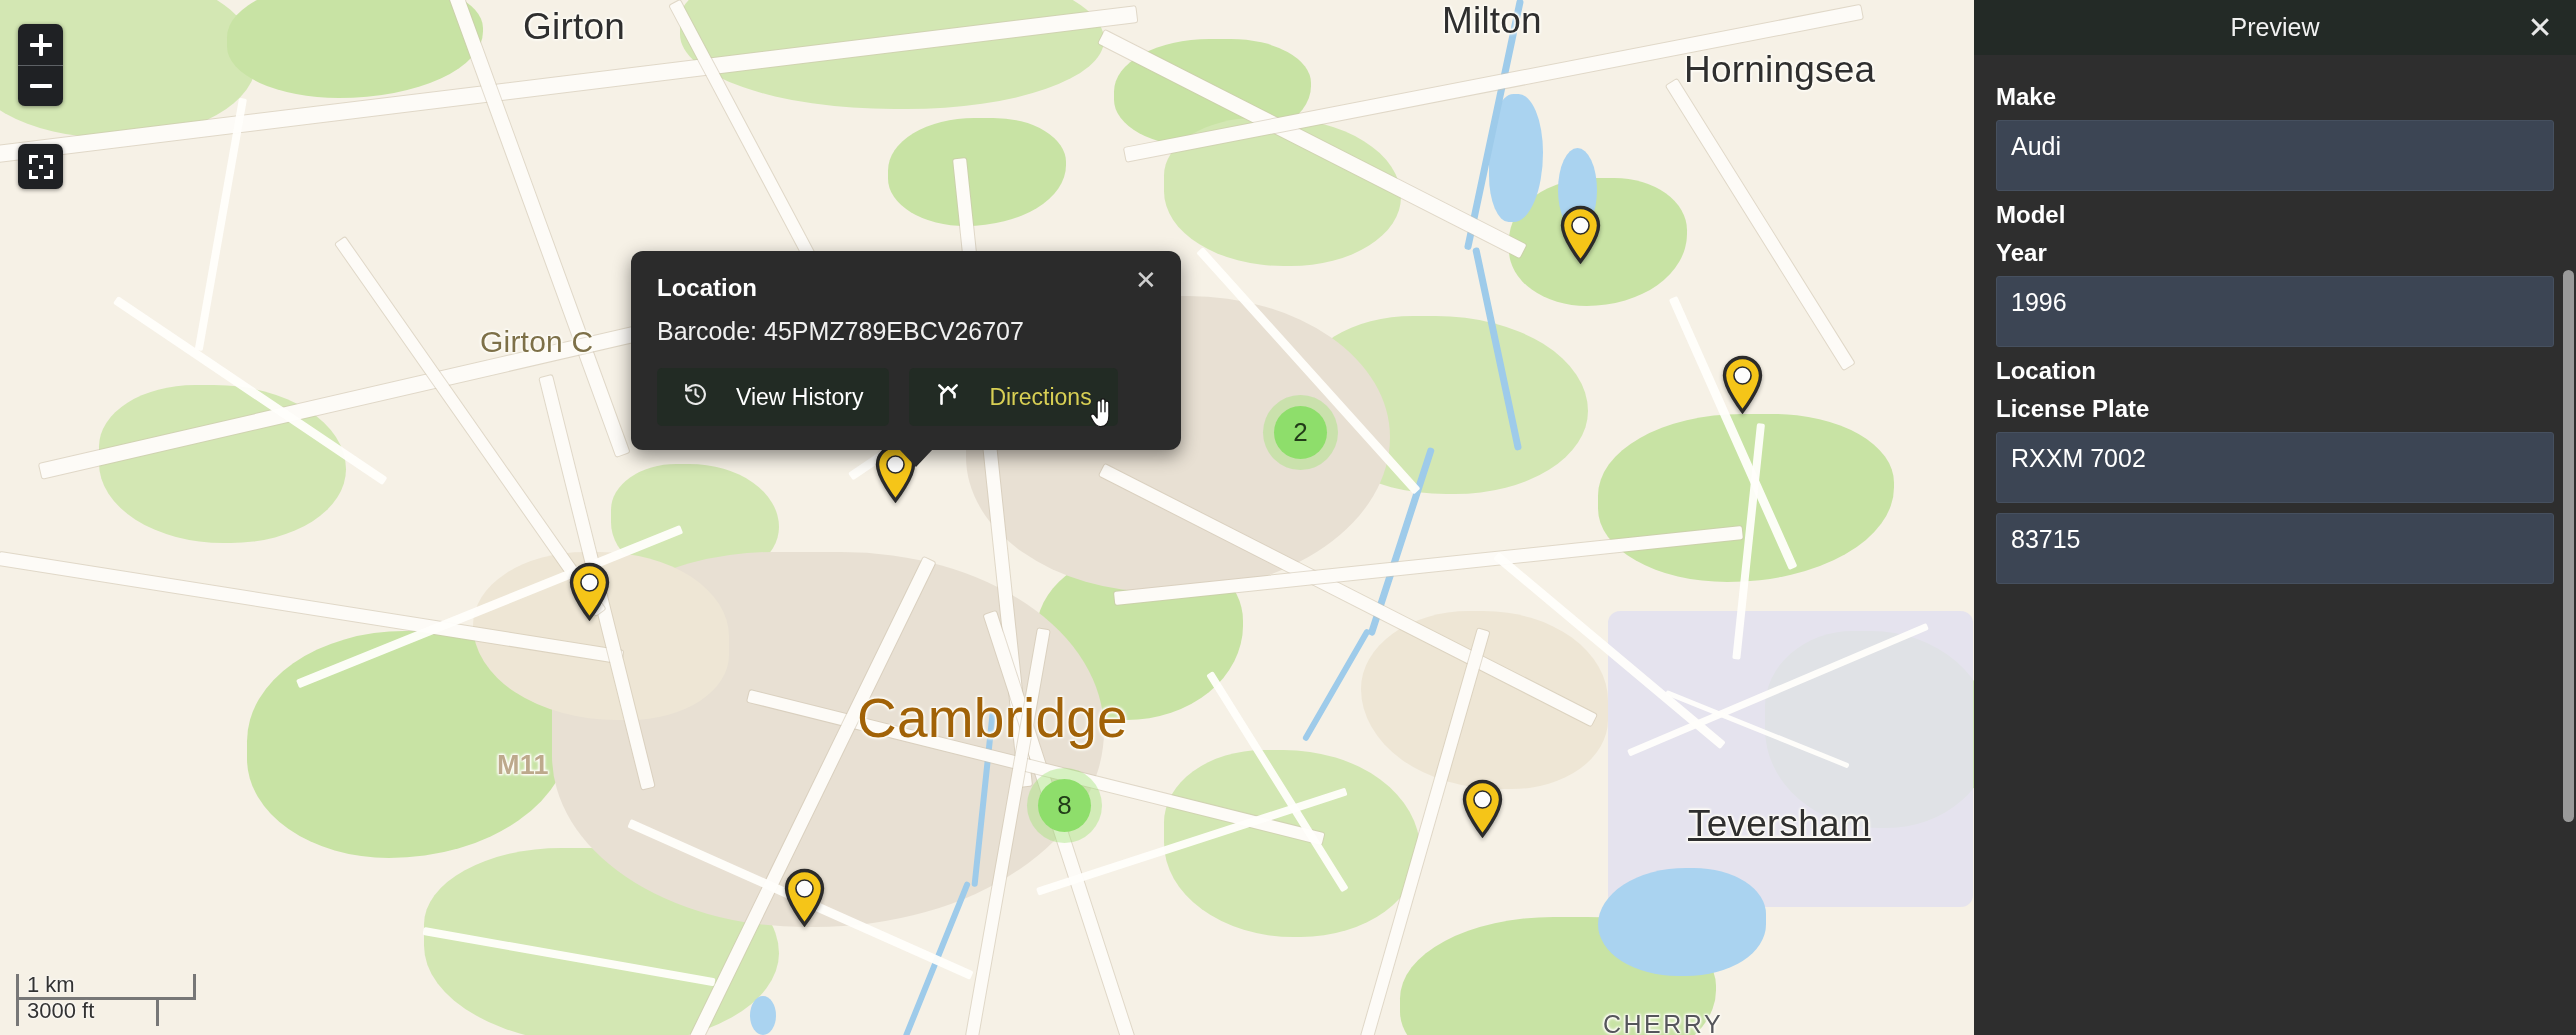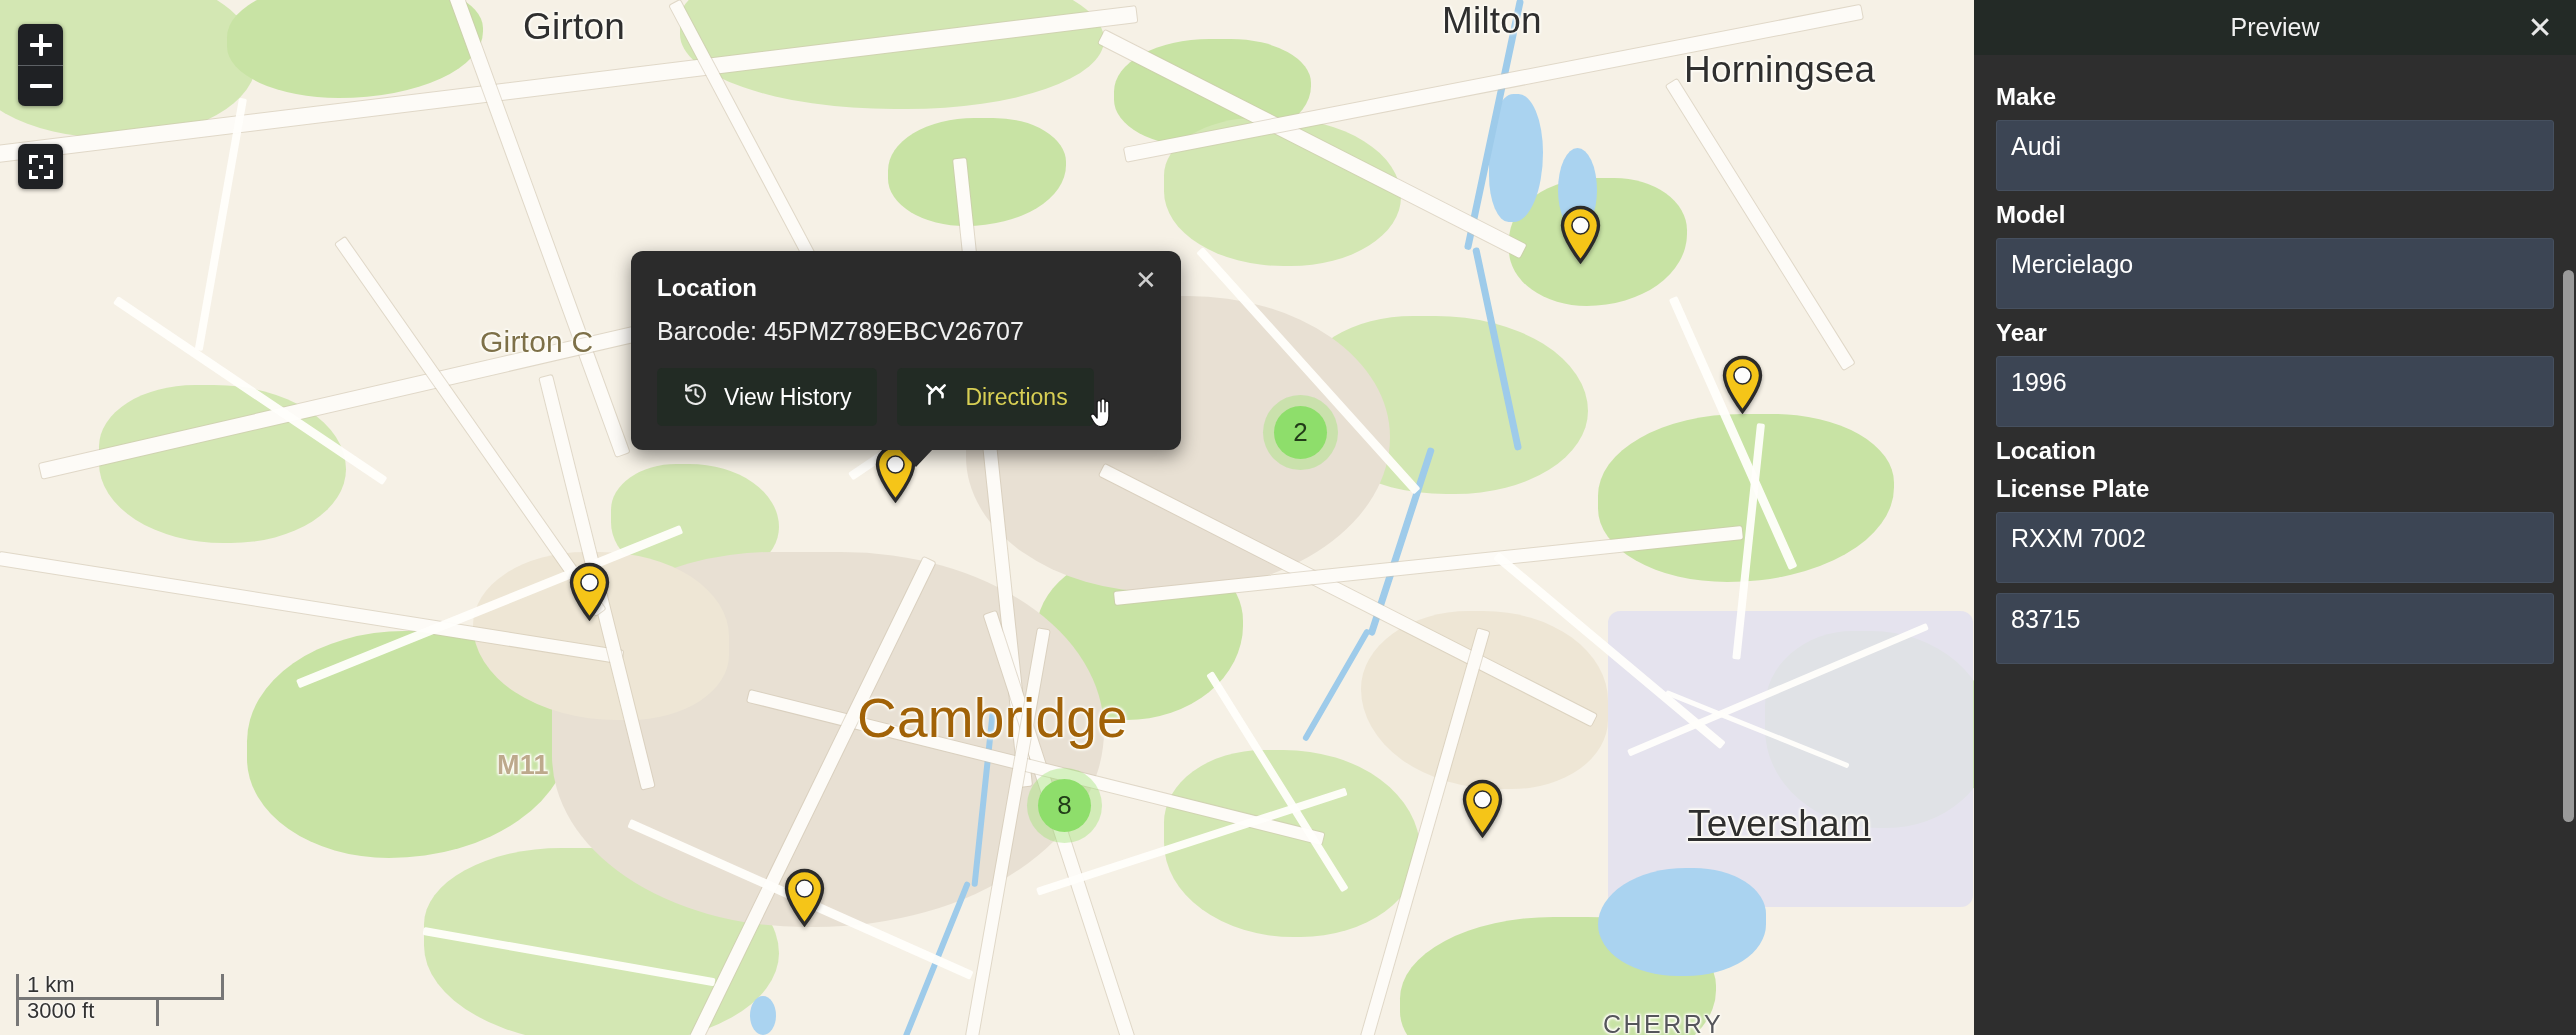--- a/index.html
+++ b/index.html
@@ -105,21 +105,21 @@
 
   
   #scale-bar {
     position: absolute; left: 16px; bottom: 10px;
     z-index: 40; font-size: 22px; color: #333;
     text-shadow: 0 0 3px #fff, 0 0 3px #fff;
   }
   .scale-top {
     border-left: 3px solid #777; border-right: 3px solid #777;
     border-bottom: 3px solid #777;
-    width: 208px; height: 26px; position: relative;
+    width: 180px; height: 26px; position: relative;
   }
   .scale-bot {
     border-left: 3px solid #777; border-right: 3px solid #777;
     border-top: 0;
     width: 143px; height: 26px; position: relative;
     margin-top: 0;
   }
   .scale-txt { position: absolute; left: 8px; top: -2px; white-space: nowrap; }
 
   
@@ -171,21 +171,21 @@
     width: 34px; height: 34px;
     display: flex; align-items: center; justify-content: center;
     color: #cfcfcf; font-size: 26px; cursor: pointer; line-height: 1;
   }
   #popup-actions { display: flex; gap: 20px; margin-top: 22px; }
   .popup-btn {
     background: #222b24;
     border: none;
     border-radius: 5px;
     padding: 13px 26px;
-    display: flex; align-items: center; gap: 16px;
+    display: flex; align-items: center; gap: 28px;
     font-size: 23px;
     color: #ffffff;
     font-family: "Liberation Sans", sans-serif;
     cursor: pointer;
   }
   .popup-btn.accent { color: #d8cf54; }
   .popup-btn svg { flex: 0 0 auto; }
 
   #hand-cursor { position: absolute; left: 1087px; top: 397px; z-index: 80; pointer-events: none; }
 
@@ -445,21 +445,20 @@
       <span id="sidebar-title">Preview</span>
       <span id="sidebar-close">✕</span>
     </div>
     <div id="sidebar-body">
         <div class="field">
           <div class="field-label">Make</div>
           <div class="field-input">Audi</div>
         </div>
         <div class="field">
           <div class="field-label">Model</div>
-          <div class="field-input">Mercielago</div>
         </div>
         <div class="field">
           <div class="field-label">Year</div>
           <div class="field-input">1996</div>
         </div>
         <div class="field">
           <div class="field-label">Location</div>
         </div>
         <div class="field">
           <div class="field-label">License Plate</div>

